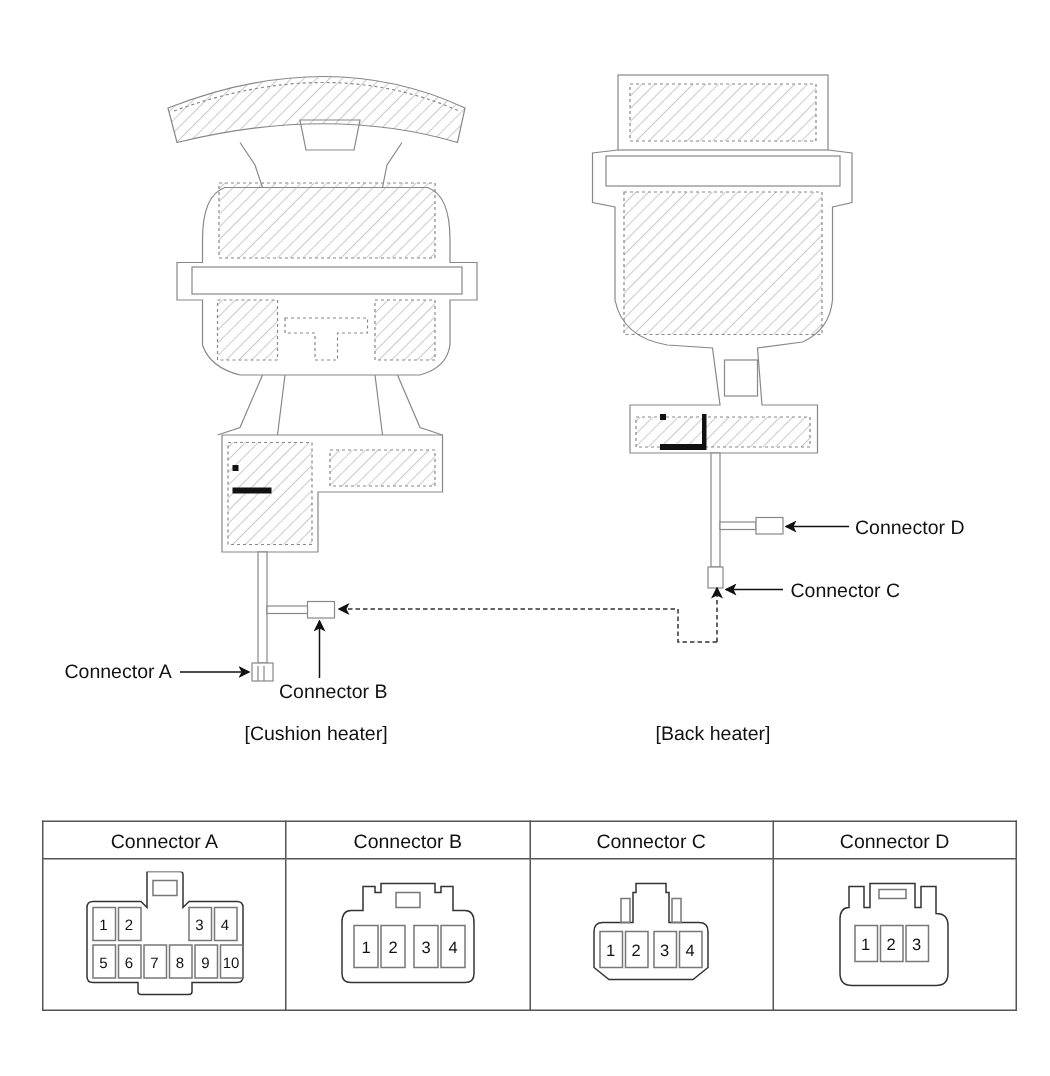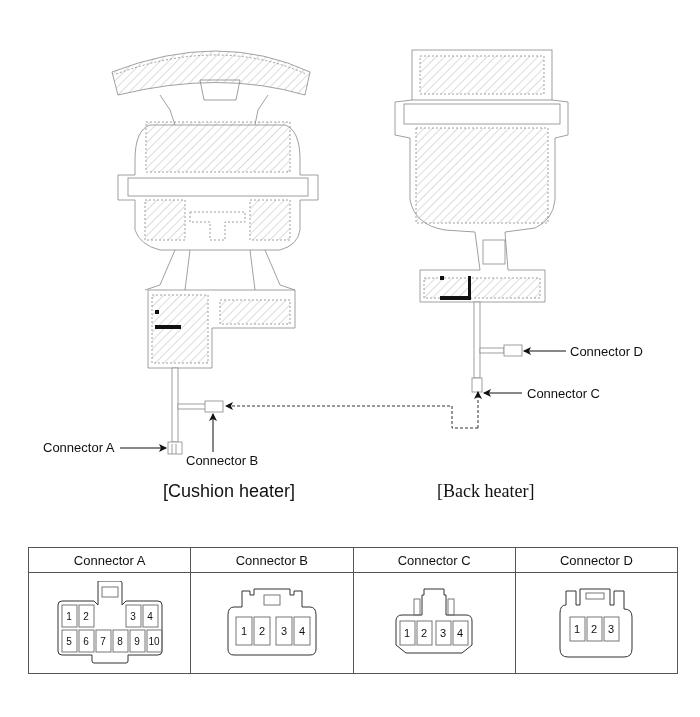--- a/index.html
+++ b/index.html
@@ -1,20 +1,20 @@
 <!DOCTYPE html>
 <html><head>
 <meta charset="utf-8">
 <style>
   html, body { margin:0; padding:0; background:#ffffff; }
   body { width:700px; height:717px; position:relative; overflow:hidden;
          font-family:"Liberation Sans", sans-serif; color:#111; }
   svg { position:absolute; left:0; top:0; }
   .lbl { position:absolute; font-size:13px; color:#111; white-space:nowrap; }
-  .cap { position:absolute; font-size:18px; color:#111; white-space:nowrap; }
+  .cap { position:absolute; font-size:13px; color:#111; white-space:nowrap; }
   table.conn { position:absolute; left:28px; top:547px; width:650px; height:126px;
                border-collapse:collapse; table-layout:fixed; }
   table.conn td, table.conn th { border:1px solid #555; padding:0; }
   table.conn th { height:24px; font-weight:normal; font-size:13px; text-align:center; }
   table.conn td { height:100px; position:relative; }
   table.conn td svg { position:absolute; left:50%; top:50%; transform:translate(-50%,-50%); }
 </style>
 </head>
 <body>
 
@@ -90,21 +90,21 @@
   <line x1="213" y1="452" x2="213" y2="414" stroke="#111" stroke-width="1" marker-end="url(#arr)"></line>
   <line x1="566" y1="351" x2="524" y2="351" stroke="#111" stroke-width="1" marker-end="url(#arr)"></line>
   <line x1="522" y1="393" x2="484" y2="393" stroke="#111" stroke-width="1" marker-end="url(#arr)"></line>
 </svg>
 
 <span class="lbl" style="left:43px;top:440px;">Connector A</span>
 <span class="lbl" style="left:186px;top:453px;">Connector B</span>
 <span class="lbl" style="left:570px;top:344px;">Connector D</span>
 <span class="lbl" style="left:527px;top:386px;">Connector C</span>
 <span class="cap" style="left:163px;top:481px;">[Cushion heater]</span>
-<span class="cap" style="left:437px;top:481px;font-family:Liberation Serif, serif;">[Back heater]</span>
+<span class="cap" style="left:437px;top:481px;">[Back heater]</span>
 
 <table class="conn">
   <tbody>
       <tr>
     <th>Connector A</th>
     <th>Connector B</th>
     <th>Connector C</th>
     <th>Connector D</th>
   </tr>
   <tr>

